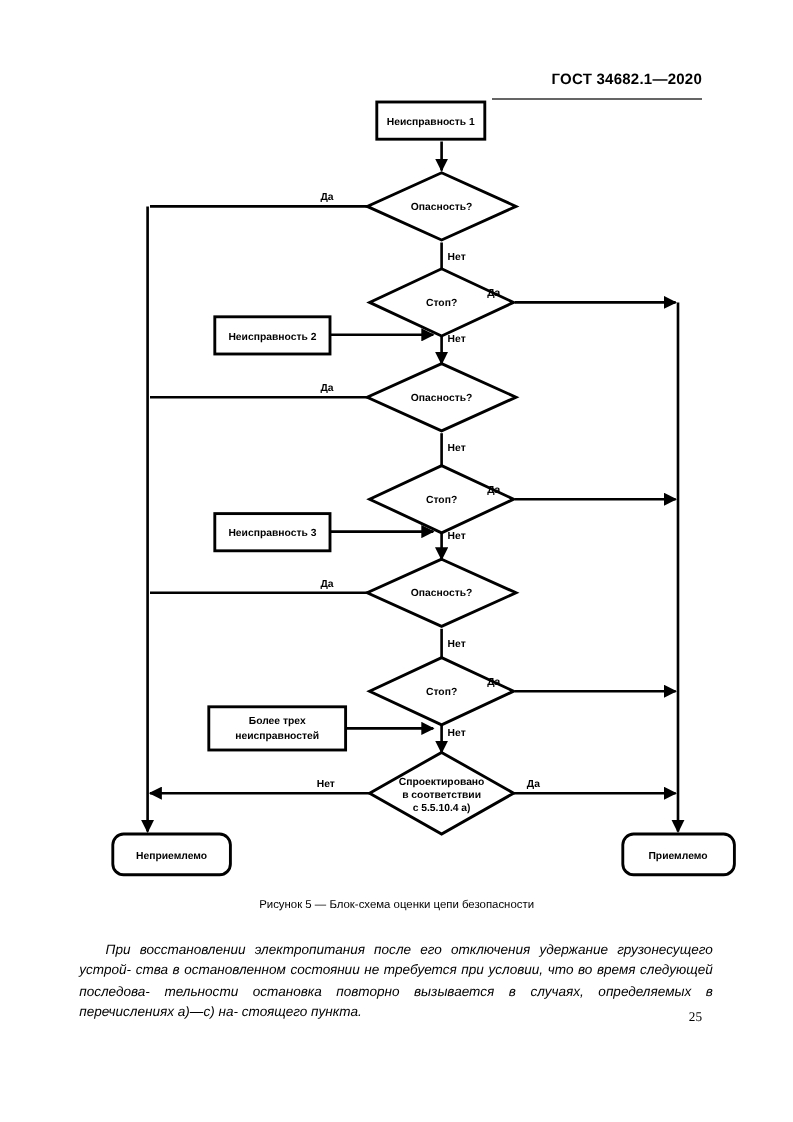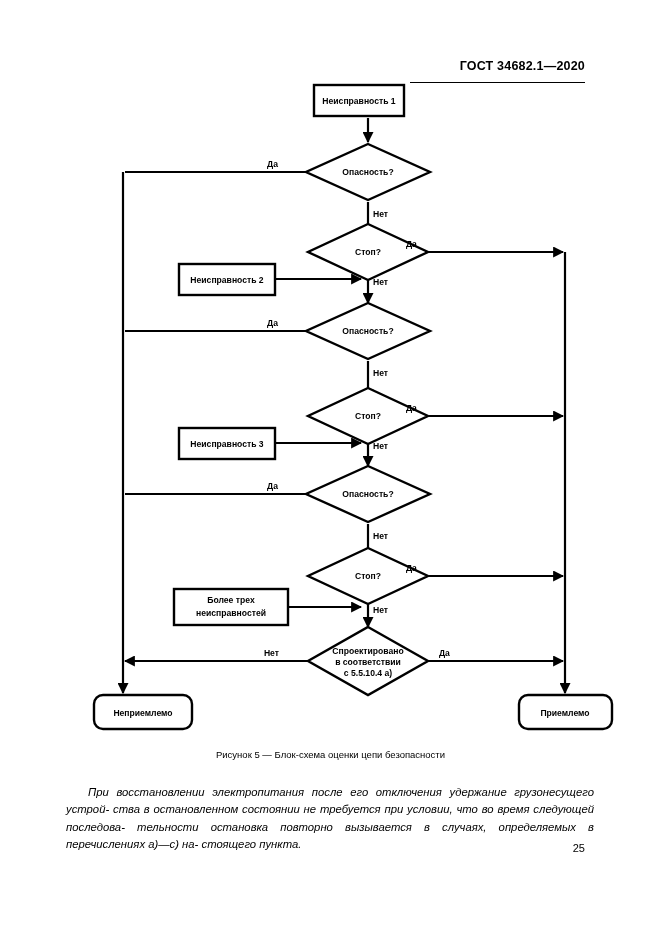--- a/index.html
+++ b/index.html
@@ -70,21 +70,21 @@
     font-family: Liberation Sans, sans-serif;
     line-height: 17.3px;
     text-align: justify;
   }
   .body-text .indent { display: inline-block; width: 22px; }
   .page-number {
     position: absolute;
     right: 76px;
     top: 842px;
     font-size: 11px;
-    font-family: Liberation Sans, sans-serif;
+    font-family: Liberation Serif, serif;
   }
   
   text {
     font-family: "Liberation Sans", sans-serif;
     fill: #000;
   }
   .node-label { font-size: 8.6px; font-weight: bold; text-anchor: middle; }
   .edge-label { font-size: 8.6px; font-weight: bold; }
   .shape { fill: #ffffff; stroke: #000000; stroke-width: 2.4; }
   .conn { stroke: #000000; stroke-width: 2.2; fill: none; }

